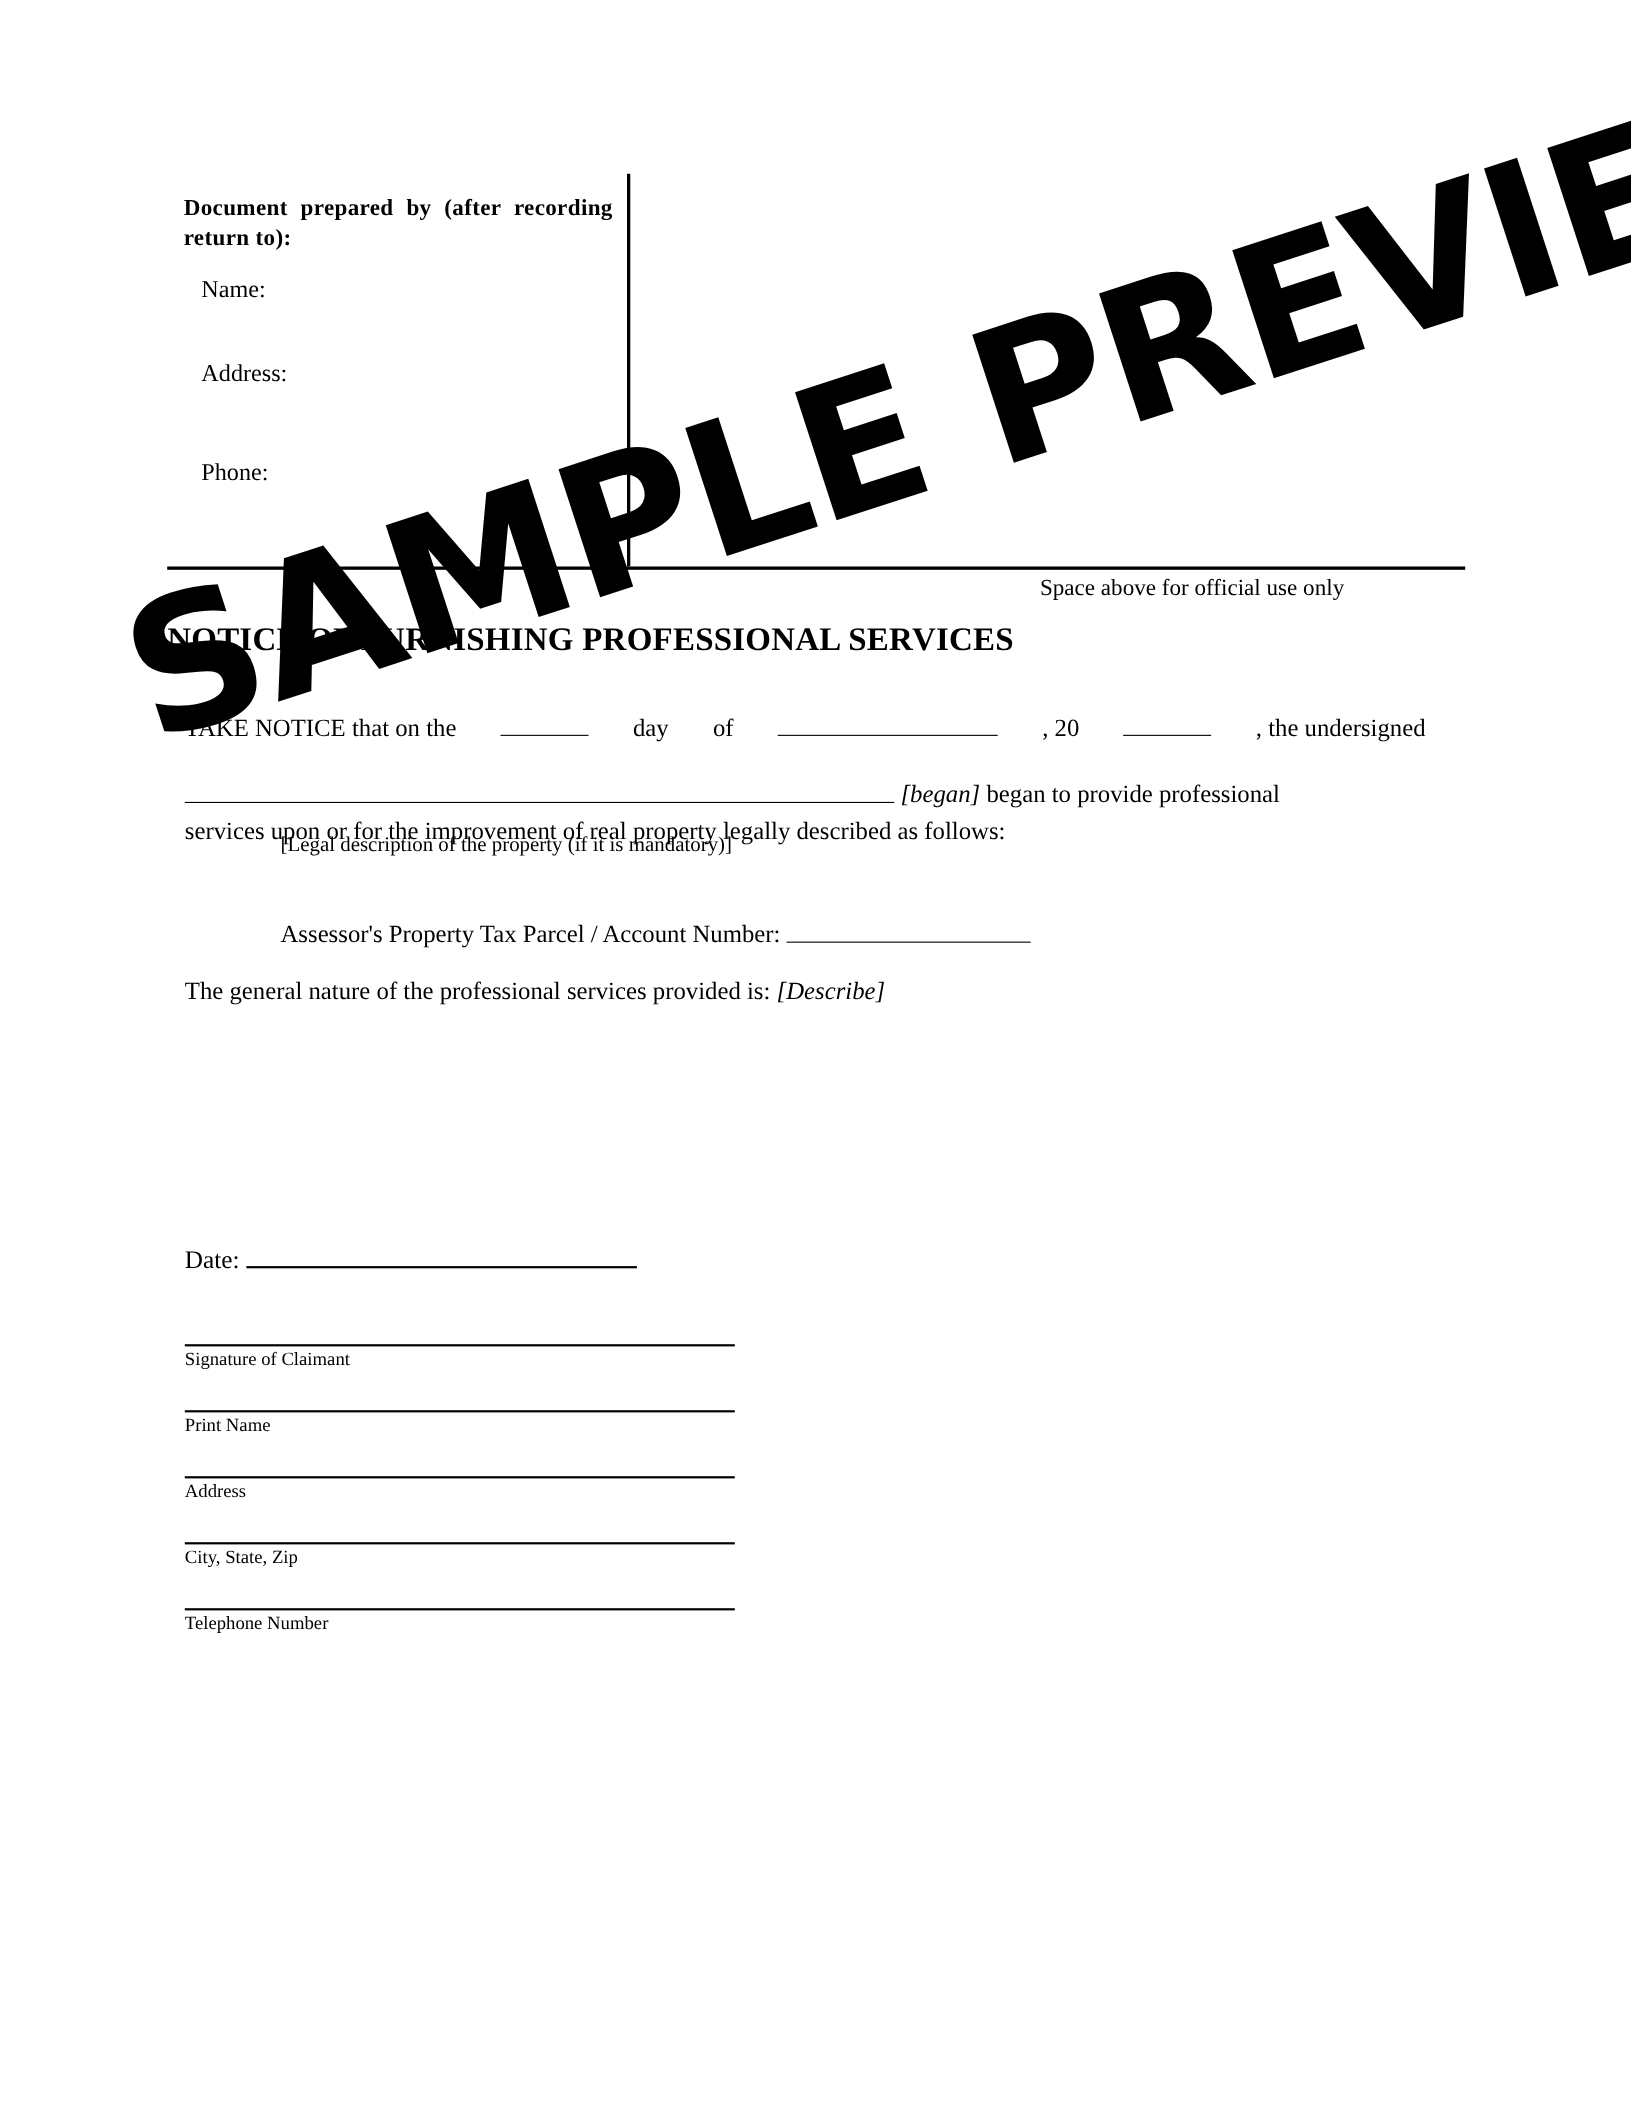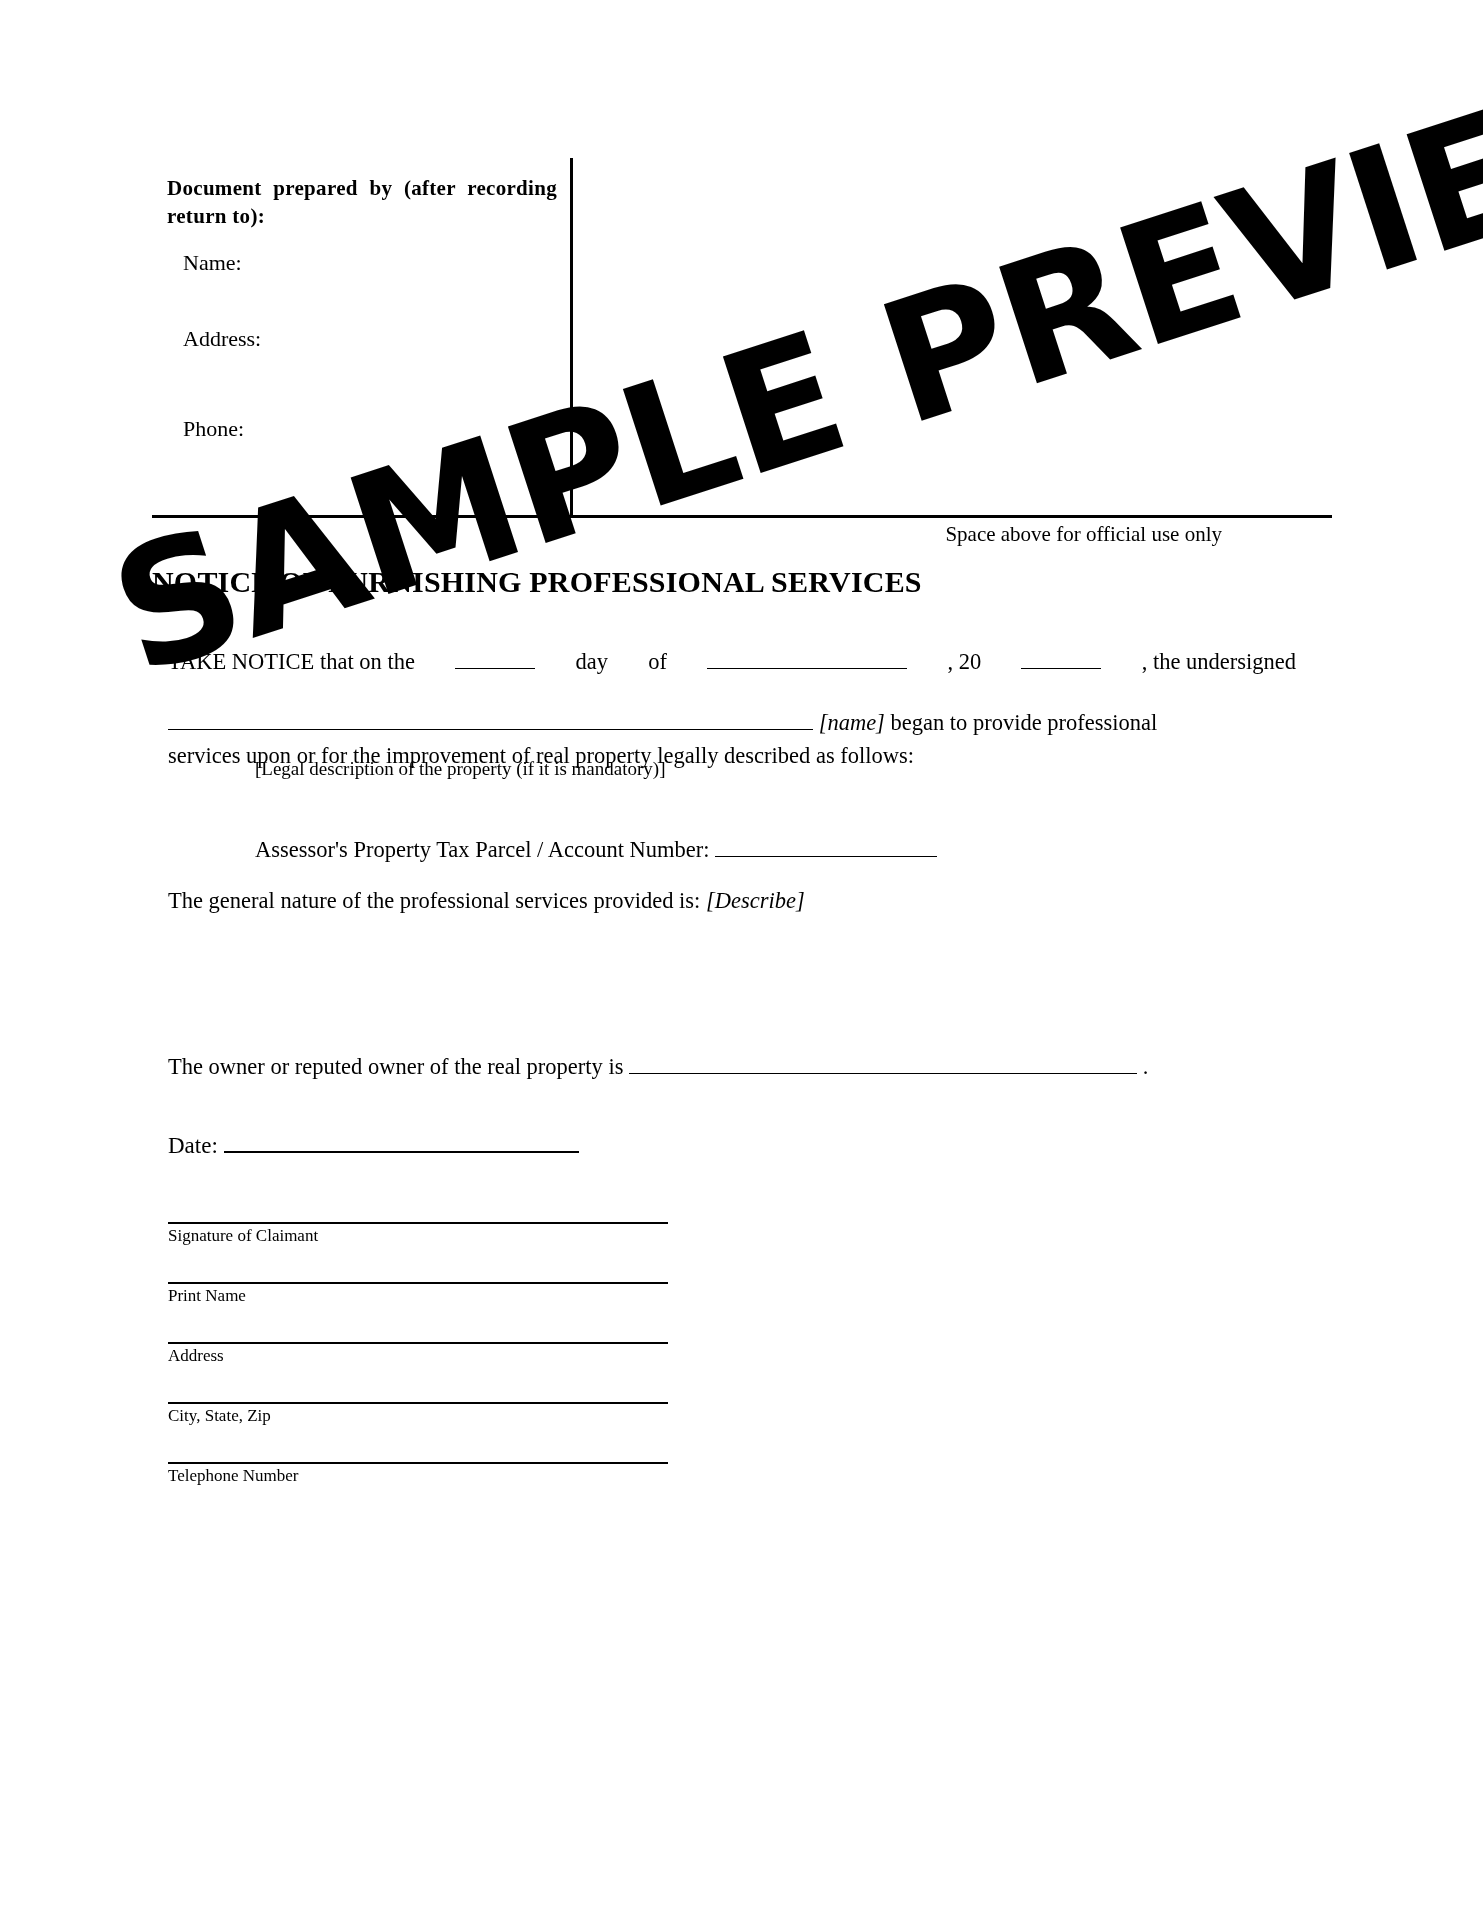--- a/index.html
+++ b/index.html
@@ -248,21 +248,21 @@
       <span>of</span>
       <span class="ul-s u200"></span>
       <span>, 20</span>
       <span class="ul-s u80"></span>
       <span>, the undersigned</span>
     </div>
   </div>
 
   <div class="row2">
     <span class="name-under"></span>
-    <span class="italic">[name]</span>
+    <span class="italic">[began]</span>
     <span>began to provide professional</span>
   </div>
 
   <div class="body-block" style="top:744px;">
     <div class="para">services upon or for the improvement of real property legally described as follows:</div>
   </div>
 
   <div class="legal-line">
     <span>[Legal description of the property (if it is mandatory)]</span>
   </div>
@@ -270,25 +270,20 @@
   <div class="apn-line">
     <span>Assessor's Property Tax Parcel / Account Number:</span>
     <span class="apn-under"></span>
   </div>
 
   <div class="nature-line">
     <span>The general nature of the professional services provided is:</span>
     <span class="italic">[Describe]</span>
   </div>
 
-  <div class="owner-line">
-    <span>The owner or reputed owner of the real property is</span>
-    <span class="owner-under"></span>
-    <span>.</span>
-  </div>
 
   <div class="date-line">
     <span>Date:</span>
     <span class="date-under"></span>
   </div>
 
   <div class="sig-block">
     <div class="sig-item">
       <div class="sig-rule"></div>
       <div class="sig-label">Signature of Claimant</div>

